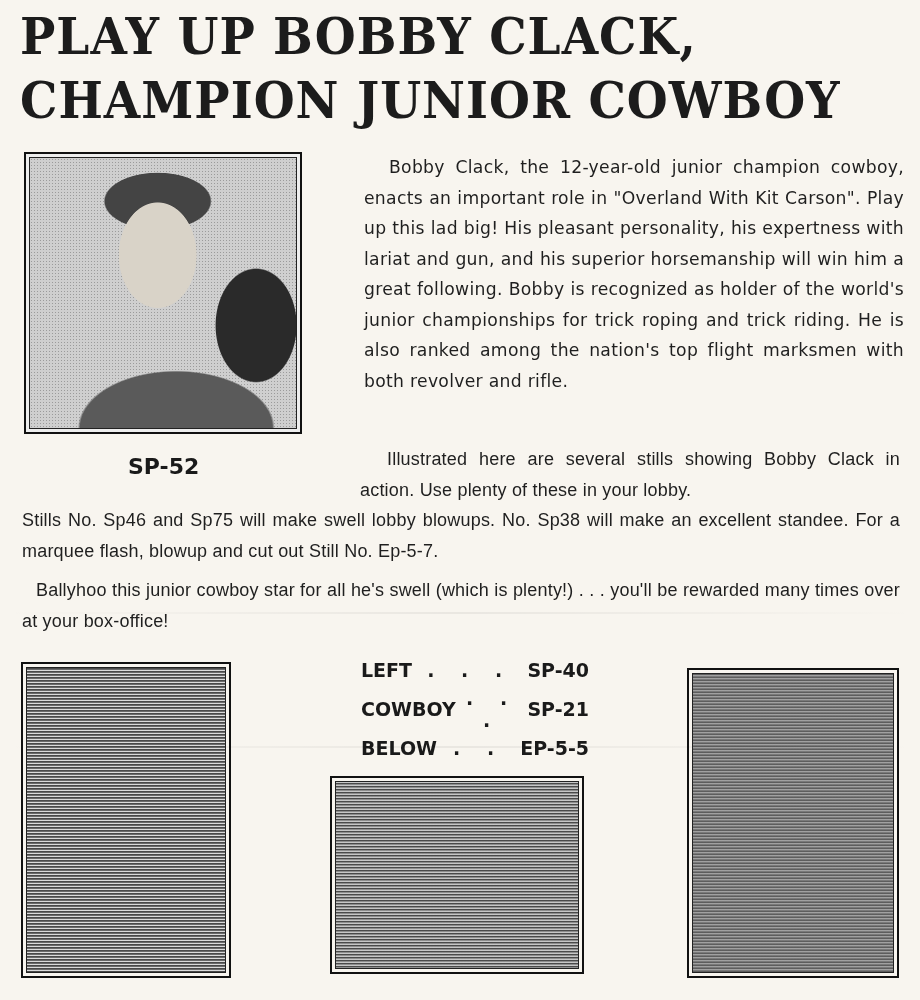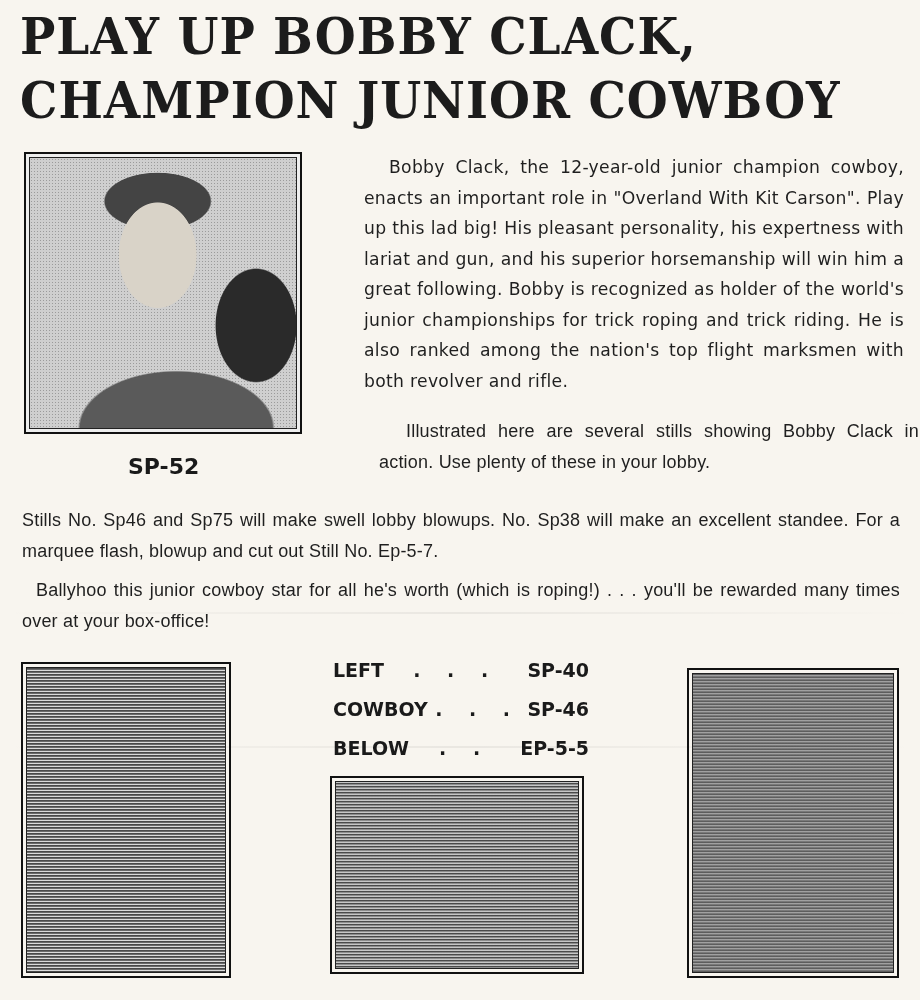--- a/index.html
+++ b/index.html
@@ -80,42 +80,42 @@
       color: #1f1f1f;
       text-align: justify;
       margin: 0;
     }
     .para1 {
       position: absolute; left: 364px; top: 152px; width: 540px;
       text-indent: 25px;
       letter-spacing: 0.3px;
     }
     .para2a {
-      position: absolute; left: 360px; top: 416px; width: 540px;
+      position: absolute; left: 360px; top: 444px; width: 540px;
       text-indent: 27px;
       font-stretch: condensed;
-      margin-left: 19px;
     }
     .para2b {
       position: absolute; left: 22px; top: 505px; width: 878px;
     }
     .para3 {
       position: absolute; left: 22px; top: 575px; width: 878px;
       text-indent: 14px;
     }
     .narrow { font-family: "Liberation Sans Narrow", "Liberation Sans", sans-serif; font-size: 18px; letter-spacing: 0.2px; }
 
     .legend {
       position: absolute; left: 333px; top: 650px; width: 256px;
       font-family: "DejaVu Sans", sans-serif;
       font-weight: bold; font-size: 19px;
     }
     .legend-row {
       display: flex; justify-content: flex-end; align-items: center;
       height: 39px;
+      margin-left: 28px;
     }
     .legend-row .dots { letter-spacing: 10px; flex: 1; text-align: center; }
     .fold {
       position: absolute; left: 0; width: 920px; height: 2px;
       background: linear-gradient(to right, transparent, rgba(0,0,0,0.06), transparent);
     }
   </style>
 </head>
 <body>
 
@@ -127,34 +127,34 @@
 <div class="photo" id="photo-portrait" title="smiling boy in cowboy shirt and neckerchief with hat behind shoulder">
   <div class="inner"></div>
 </div>
 <div class="caption-main">SP-52</div>
 
 <p class="body-text para1">Bobby Clack, the 12-year-old junior champion cowboy, enacts an important role in "Overland With Kit Carson". Play up this lad big! His pleasant personality, his expertness with lariat and gun, and his superior horsemanship will win him a great following. Bobby is recognized as holder of the world's junior championships for trick roping and trick riding. He is also ranked among the nation's top flight marksmen with both revolver and rifle.</p>
 
 <p class="body-text narrow para2a">Illustrated here are several stills showing Bobby Clack in action. Use plenty of these in your lobby.</p>
 <p class="body-text narrow para2b">Stills No. Sp46 and Sp75 will make swell lobby blowups. No. Sp38 will make an excellent standee. For a marquee flash, blowup and cut out Still No. Ep-5-7.</p>
 
-<p class="body-text narrow para3">Ballyhoo this junior cowboy star for all he's worth (which is roping!) . . . you'll be rewarded many times over at your box-office!</p>
+<p class="body-text narrow para3">Ballyhoo this junior cowboy star for all he's swell (which is plenty!) . . . you'll be rewarded many times over at your box-office!</p>
 
 <div class="fold" style="top:612px"></div>
 
 <div class="legend">
   <div class="legend-row">
     <span>LEFT</span>
     <span class="dots">. . .</span>
     <span>SP-40</span>
   </div>
   <div class="legend-row">
     <span>COWBOY</span>
     <span class="dots">. . .</span>
-    <span>SP-46</span>
+    <span>SP-21</span>
   </div>
   <div class="legend-row">
     <span>BELOW</span>
     <span class="dots">. .</span>
     <span>EP-5-5</span>
   </div>
 </div>
 
 <div class="photo" id="photo-left" title="boy twirling lariat rope outdoors">
   <div class="inner"></div>

